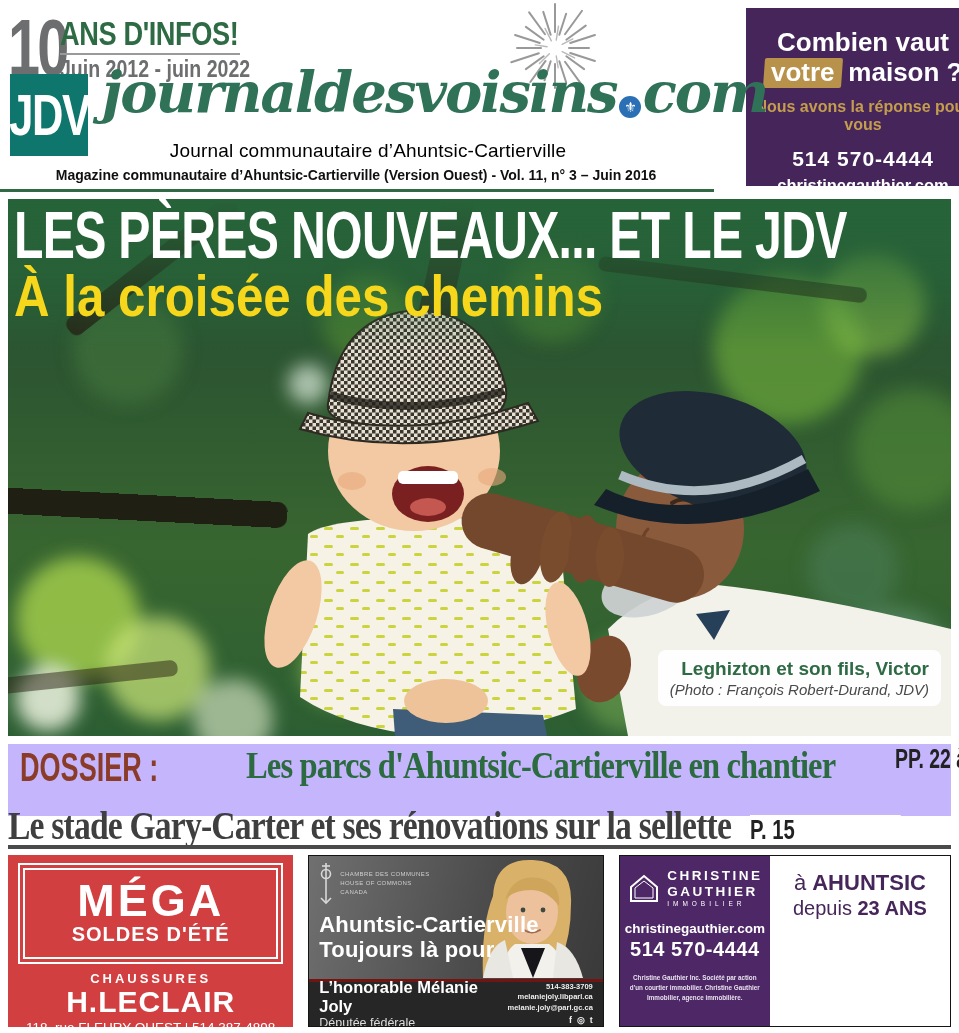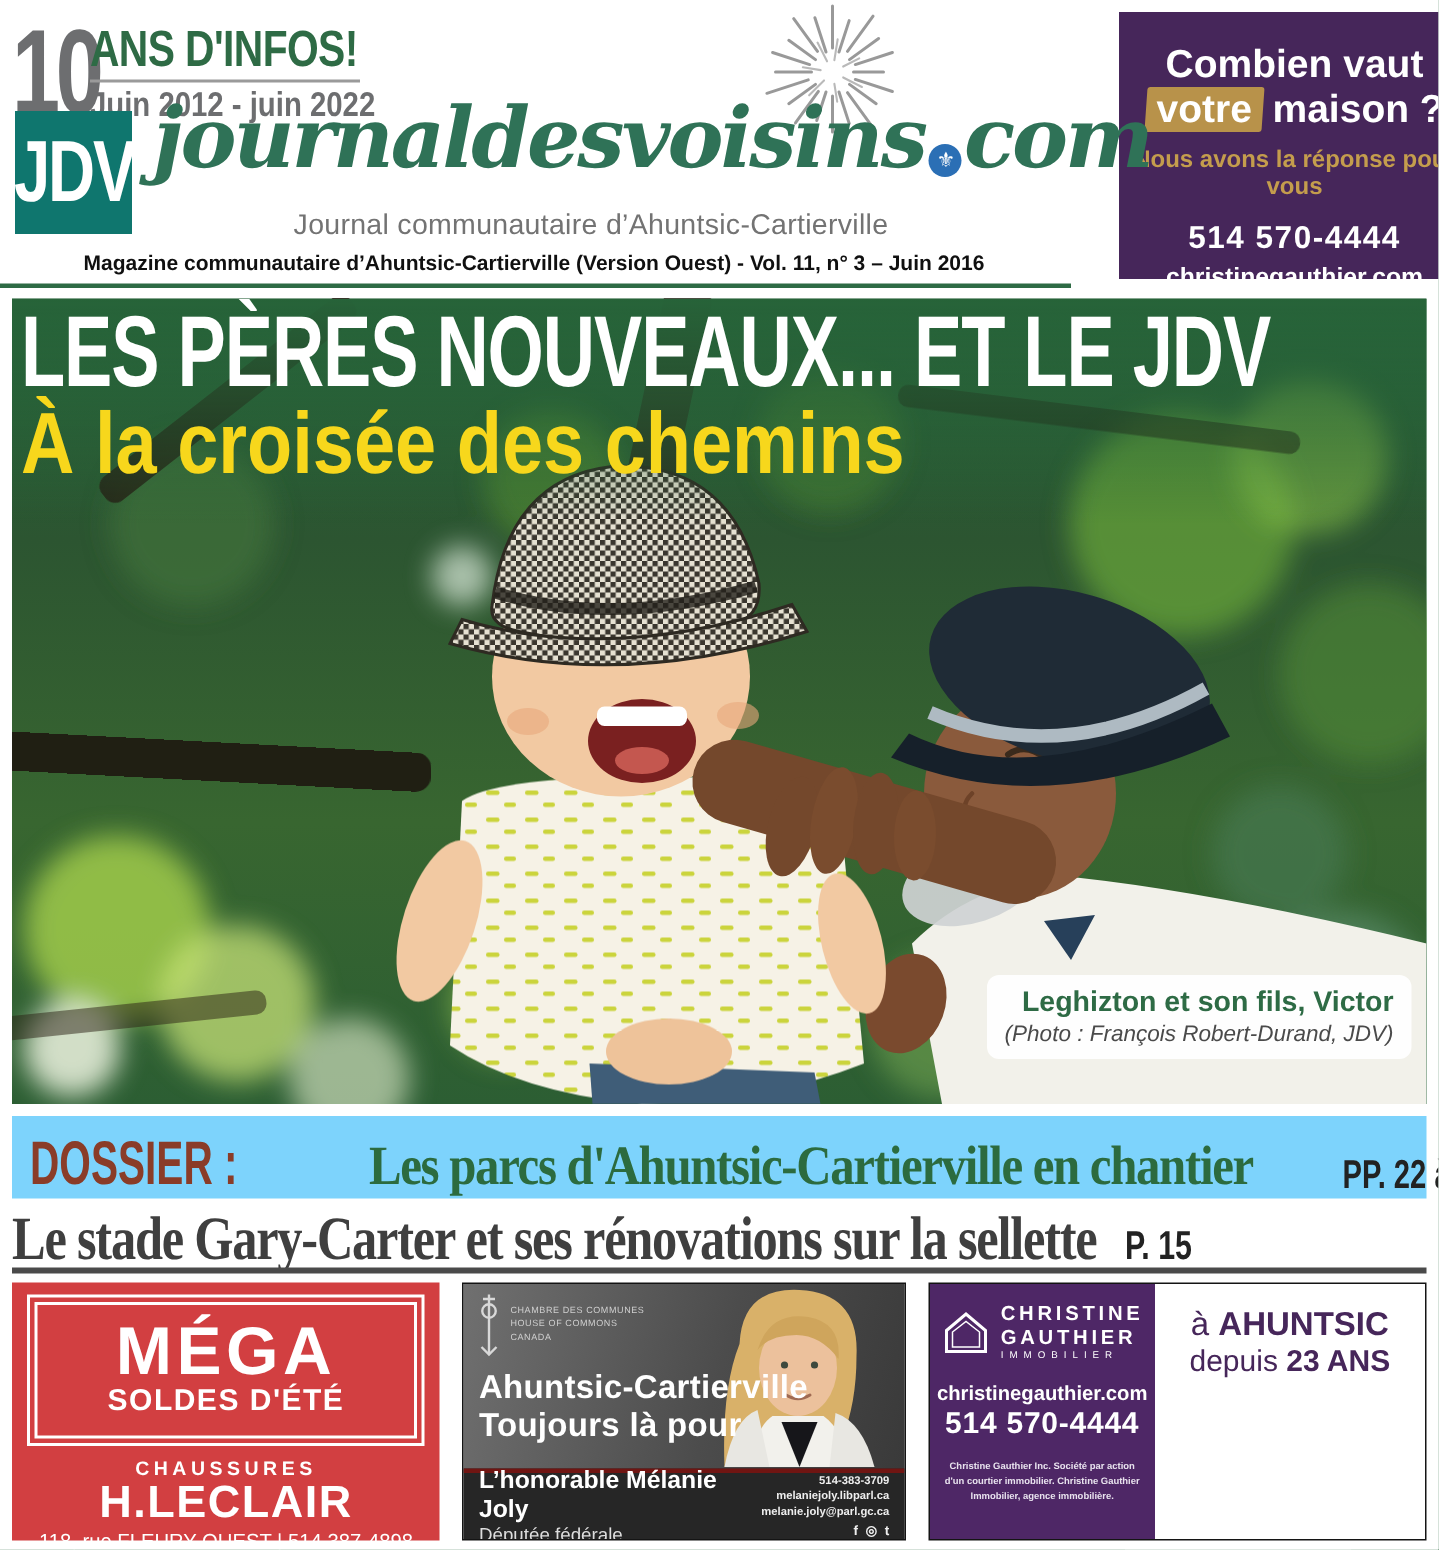--- a/index.html
+++ b/index.html
@@ -20,22 +20,22 @@
              display:flex; align-items:center; justify-content:center; }
   .jdv-box span { font-size:58px; font-weight:800; color:#fff; letter-spacing:-2px;
                   transform:scaleX(.75); line-height:1; }
   .fireworks { position:absolute; left:500px; top:0; width:110px; height:100px; }
   .wordmark { position:absolute; left:102px; top:62px; white-space:nowrap; z-index:2;
               font-family:"DejaVu Serif", serif; font-style:italic; font-weight:700;
               color:#2f7257; font-size:56px; letter-spacing:-2px; line-height:1.1; }
   .wordmark .dot { display:inline-block; width:22px; height:22px; border-radius:50%; background:#2b6fb5;
                    color:#fff; font-size:14px; line-height:22px; text-align:center; vertical-align:baseline;
                    font-style:normal; font-family:"DejaVu Sans", sans-serif; margin:0 2px; }
-  .mast-subtitle { position:absolute; left:129px; top:140px; width:530px; text-align:center;
-                   font-size:19px; font-weight:500; color:#737373; letter-spacing:.2px; }
+  .mast-subtitle { position:absolute; left:103px; top:140px; width:530px; text-align:center;
+                   font-size:19px; font-weight:500; color:#000000; letter-spacing:.2px; }
   .edition-line { position:absolute; left:0; top:167px; width:712px; text-align:center;
                   font-size:14px; font-weight:700; color:#101010; }
   .mast-rule { position:absolute; left:0; top:189px; width:714px; height:3px; background:#2e6b45; }
 
   
   .ad-top { position:absolute; left:722px; top:8px; width:234px; height:178px; background:#46265a;
             color:#fff; text-align:center; padding-top:20px;margin-left:24px; }
   .ad-top .l1 { font-size:26px; font-weight:700; line-height:1.15; }
   .ad-top .hl { display:inline-block; background:#b8924a; padding:0 7px; transform:skew(-4deg); border-radius:2px; }
   .ad-top .hl > span { display:inline-block; transform:skew(4deg); }
@@ -50,22 +50,22 @@
                    font-size:67px; letter-spacing:-1px; white-space:nowrap;
                    transform:scaleX(.72); transform-origin:left top; line-height:1; }
   .hero-sub { position:absolute; left:6px; top:68px; z-index:3; color:#f7d71c; font-weight:800;
               font-size:58px; white-space:nowrap; transform:scaleX(.85); transform-origin:left top; line-height:1; }
   .caption { position:absolute; right:10px; bottom:30px; z-index:3; background:rgba(255,255,255,.92);
              border-radius:8px; padding:8px 12px; text-align:right; }
   .caption .name { font-size:19px; font-weight:700; color:#2e6b45; }
   .caption .credit { font-size:15px; font-style:italic; color:#4a4a4a; margin-top:1px;text-align:center; }
 
   
-  .banner { position:absolute; left:8px; top:744px; width:943px; height:55px; background:#7dd3fc;
-            display:flex; align-items:flex-end; padding-left:12px; white-space:nowrap; }
+  .banner { position:absolute; left:8px; top:744px; width:943px; height:72px; background:#c4b5fd;
+            display:flex; align-items:flex-start; padding-left:12px; white-space:nowrap; }
   .banner .label { font-size:41px; font-weight:800; color:#8a3c28; transform:scaleX(.66);
                    transform-origin:left center; margin-right:-38px; }
   .banner .title { font-family:"Liberation Serif", serif; font-size:37px; font-weight:700; color:#2c6b3f;
                    letter-spacing:-1px; transform:scaleX(.88); transform-origin:left center; margin-left:54px; }
   .banner .pages { font-size:27px; font-weight:700; color:#222; transform:scaleX(.72);
                    transform-origin:left center; margin-left:-20px; }
 
   
   .secondary { position:absolute; left:8px; top:801px; width:943px; display:flex; align-items:baseline; white-space:nowrap; }
   .secondary .title { font-family:"Liberation Serif", serif; font-size:41px; font-weight:700; color:#3f3f3f;

